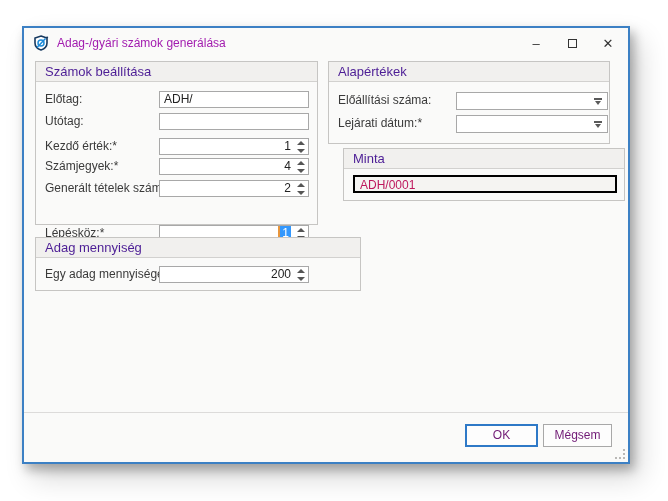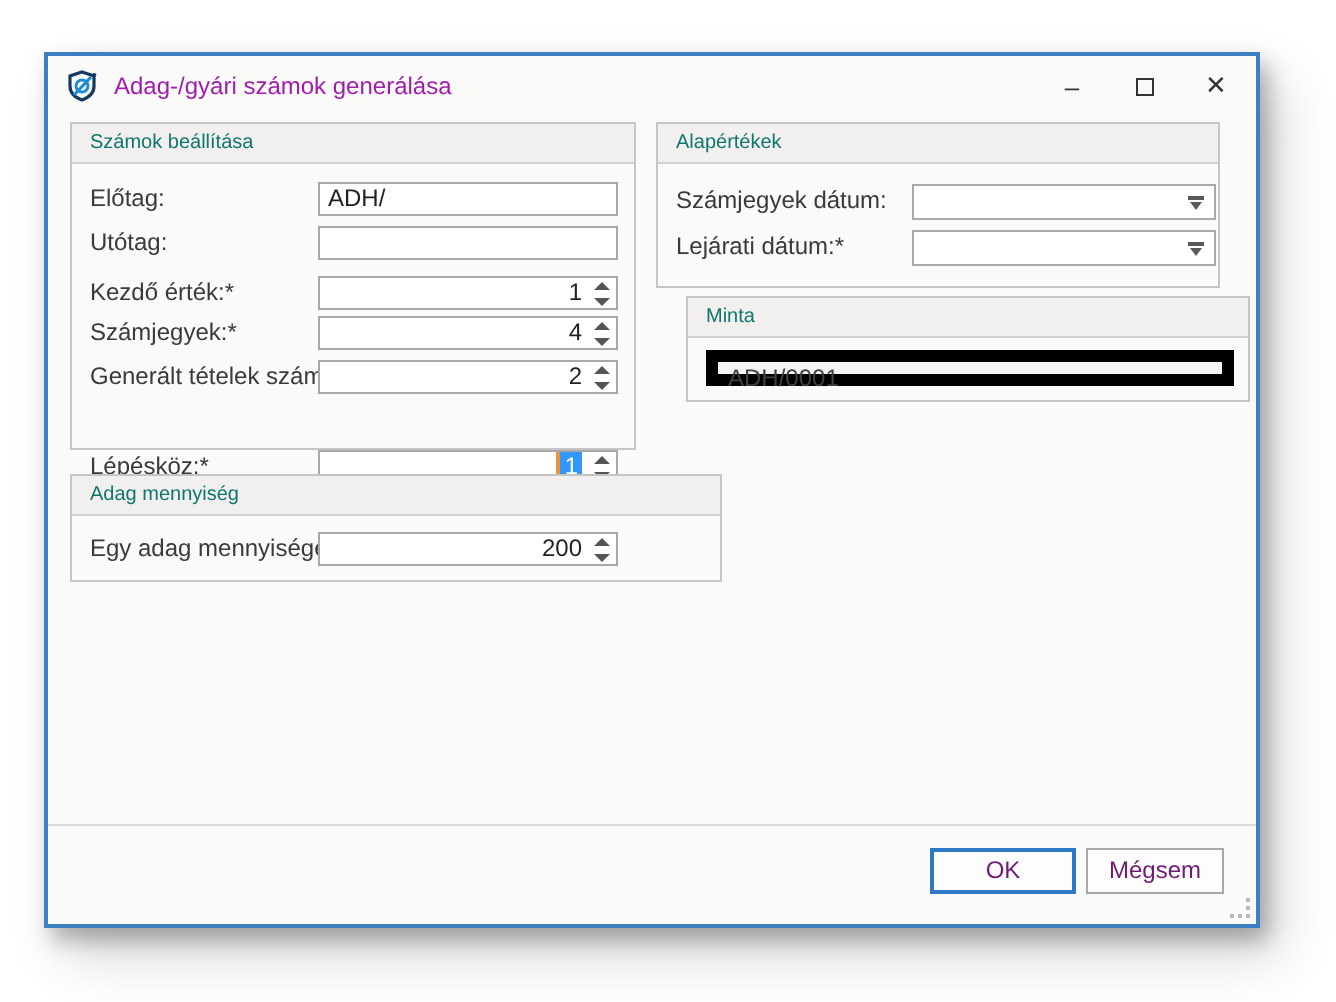--- a/index.html
+++ b/index.html
@@ -15,21 +15,21 @@
     display:flex; align-items:center; padding-left:9px; }
   .app-icon { width:16px; height:16px; margin-right:8px; flex:0 0 auto; }
   .title-text { font-size:12px; color:#a21caf; }
   .win-controls { position:absolute; right:2px; top:0; height:30px; display:flex; }
   .win-btn { width:36px; height:30px; display:flex; align-items:center;
     justify-content:center; font-size:13px; color:#333; cursor:default; }
   .win-btn.max span { display:block; width:9px; height:9px; border:1px solid #333; }
   
   .group { position:absolute; border:1px solid #c6c5c3; background:transparent; }
   .group-header { height:20px; line-height:19px; background:#f1f0ee;
-    border-bottom:1px solid #d2d1cf; padding-left:9px; font-size:10px; color:#0f766e; }
+    border-bottom:1px solid #d2d1cf; padding-left:9px; font-size:13px; color:#4c1d95; }
   .row { position:absolute; height:17px; }
   .row label { position:absolute; left:9px; top:0; line-height:17px;
     font-size:12px; color:#3a3a3a; white-space:nowrap; }
   .field { position:absolute; background:#ffffff; border:1px solid #a8a8a8;
     font-size:12px; color:#222; }
   .field.textbox { padding-left:4px; line-height:15px; text-align:left; }
   .field.numbox  { padding-right:17px; line-height:15px; text-align:right; }
   .g1 .field { left:123px; width:150px; height:17px; top:0; }
   .g3 .field { left:127px; width:152px; height:18px; top:0; }
   
@@ -43,21 +43,21 @@
   .combo-arrow { position:absolute; right:5px; top:50%; margin-top:-4px; width:8px; height:8px; }
   .combo-arrow .bar { position:absolute; left:0; top:1px; width:8px; height:2px; background:#5a5a5a; }
   .combo-arrow .tri { position:absolute; left:1px; top:4px; width:0; height:0;
     border-left:3px solid transparent; border-right:3px solid transparent;
     border-top:4px solid #5a5a5a; }
   
   .sel { display:inline-block; background:#3297fd; color:#fff; padding:0 2px;
     border-left:2px solid #e8963c; line-height:15px; }
   
   .readonly-field { position:absolute; left:9px; top:26px; width:264px; height:18px;
-    background:#f5f4f2; border:6px solid #000000; font-size:12px; color:#404040;
+    background:#f5f4f2; border:2px solid #000000; font-size:12px; color:#be185d;
     line-height:16px; padding-left:5px; }
   
   .separator { position:absolute; left:0; right:0; top:384px; height:1px; background:#dcdbda; }
   .btn { position:absolute; top:396px; height:23px; background:#fdfdfd;
     font-size:12px; color:#701a75; text-align:center; line-height:19px; cursor:default;
     font-family:"Liberation Sans","DejaVu Sans",sans-serif; }
   .btn-ok { left:441px; width:73px; border:2px solid #2e79c7; }
   .btn-cancel { left:519px; width:69px; border:1px solid #a8a8a8; line-height:21px; }
   .grip { position:absolute; right:3px; bottom:3px; width:10px; height:10px; }
   .grip i { position:absolute; width:2px; height:2px; background:#b9b8b6; }
@@ -151,21 +151,21 @@
             <i class="up"></i>
             <i class="dn"></i>
           </span>
       </div>
     </div>
   </div>
 
   <div class="group g3" style="left:304px; top:33px; width:282px; height:83px;">
     <div class="group-header">Alapértékek</div>
     <div class="row" style="top:30px; left:0; right:0;">
-      <label>Számjegyek dátum:</label>
+      <label>Előállítási száma:</label>
       <div class="field textbox">
         <span></span>
         <span class="combo-arrow">
             <span class="bar"></span>
             <span class="tri"></span>
           </span>
       </div>
     </div>
     <div class="row" style="top:53px; left:0; right:0;">
       <label>Lejárati dátum:*</label>

